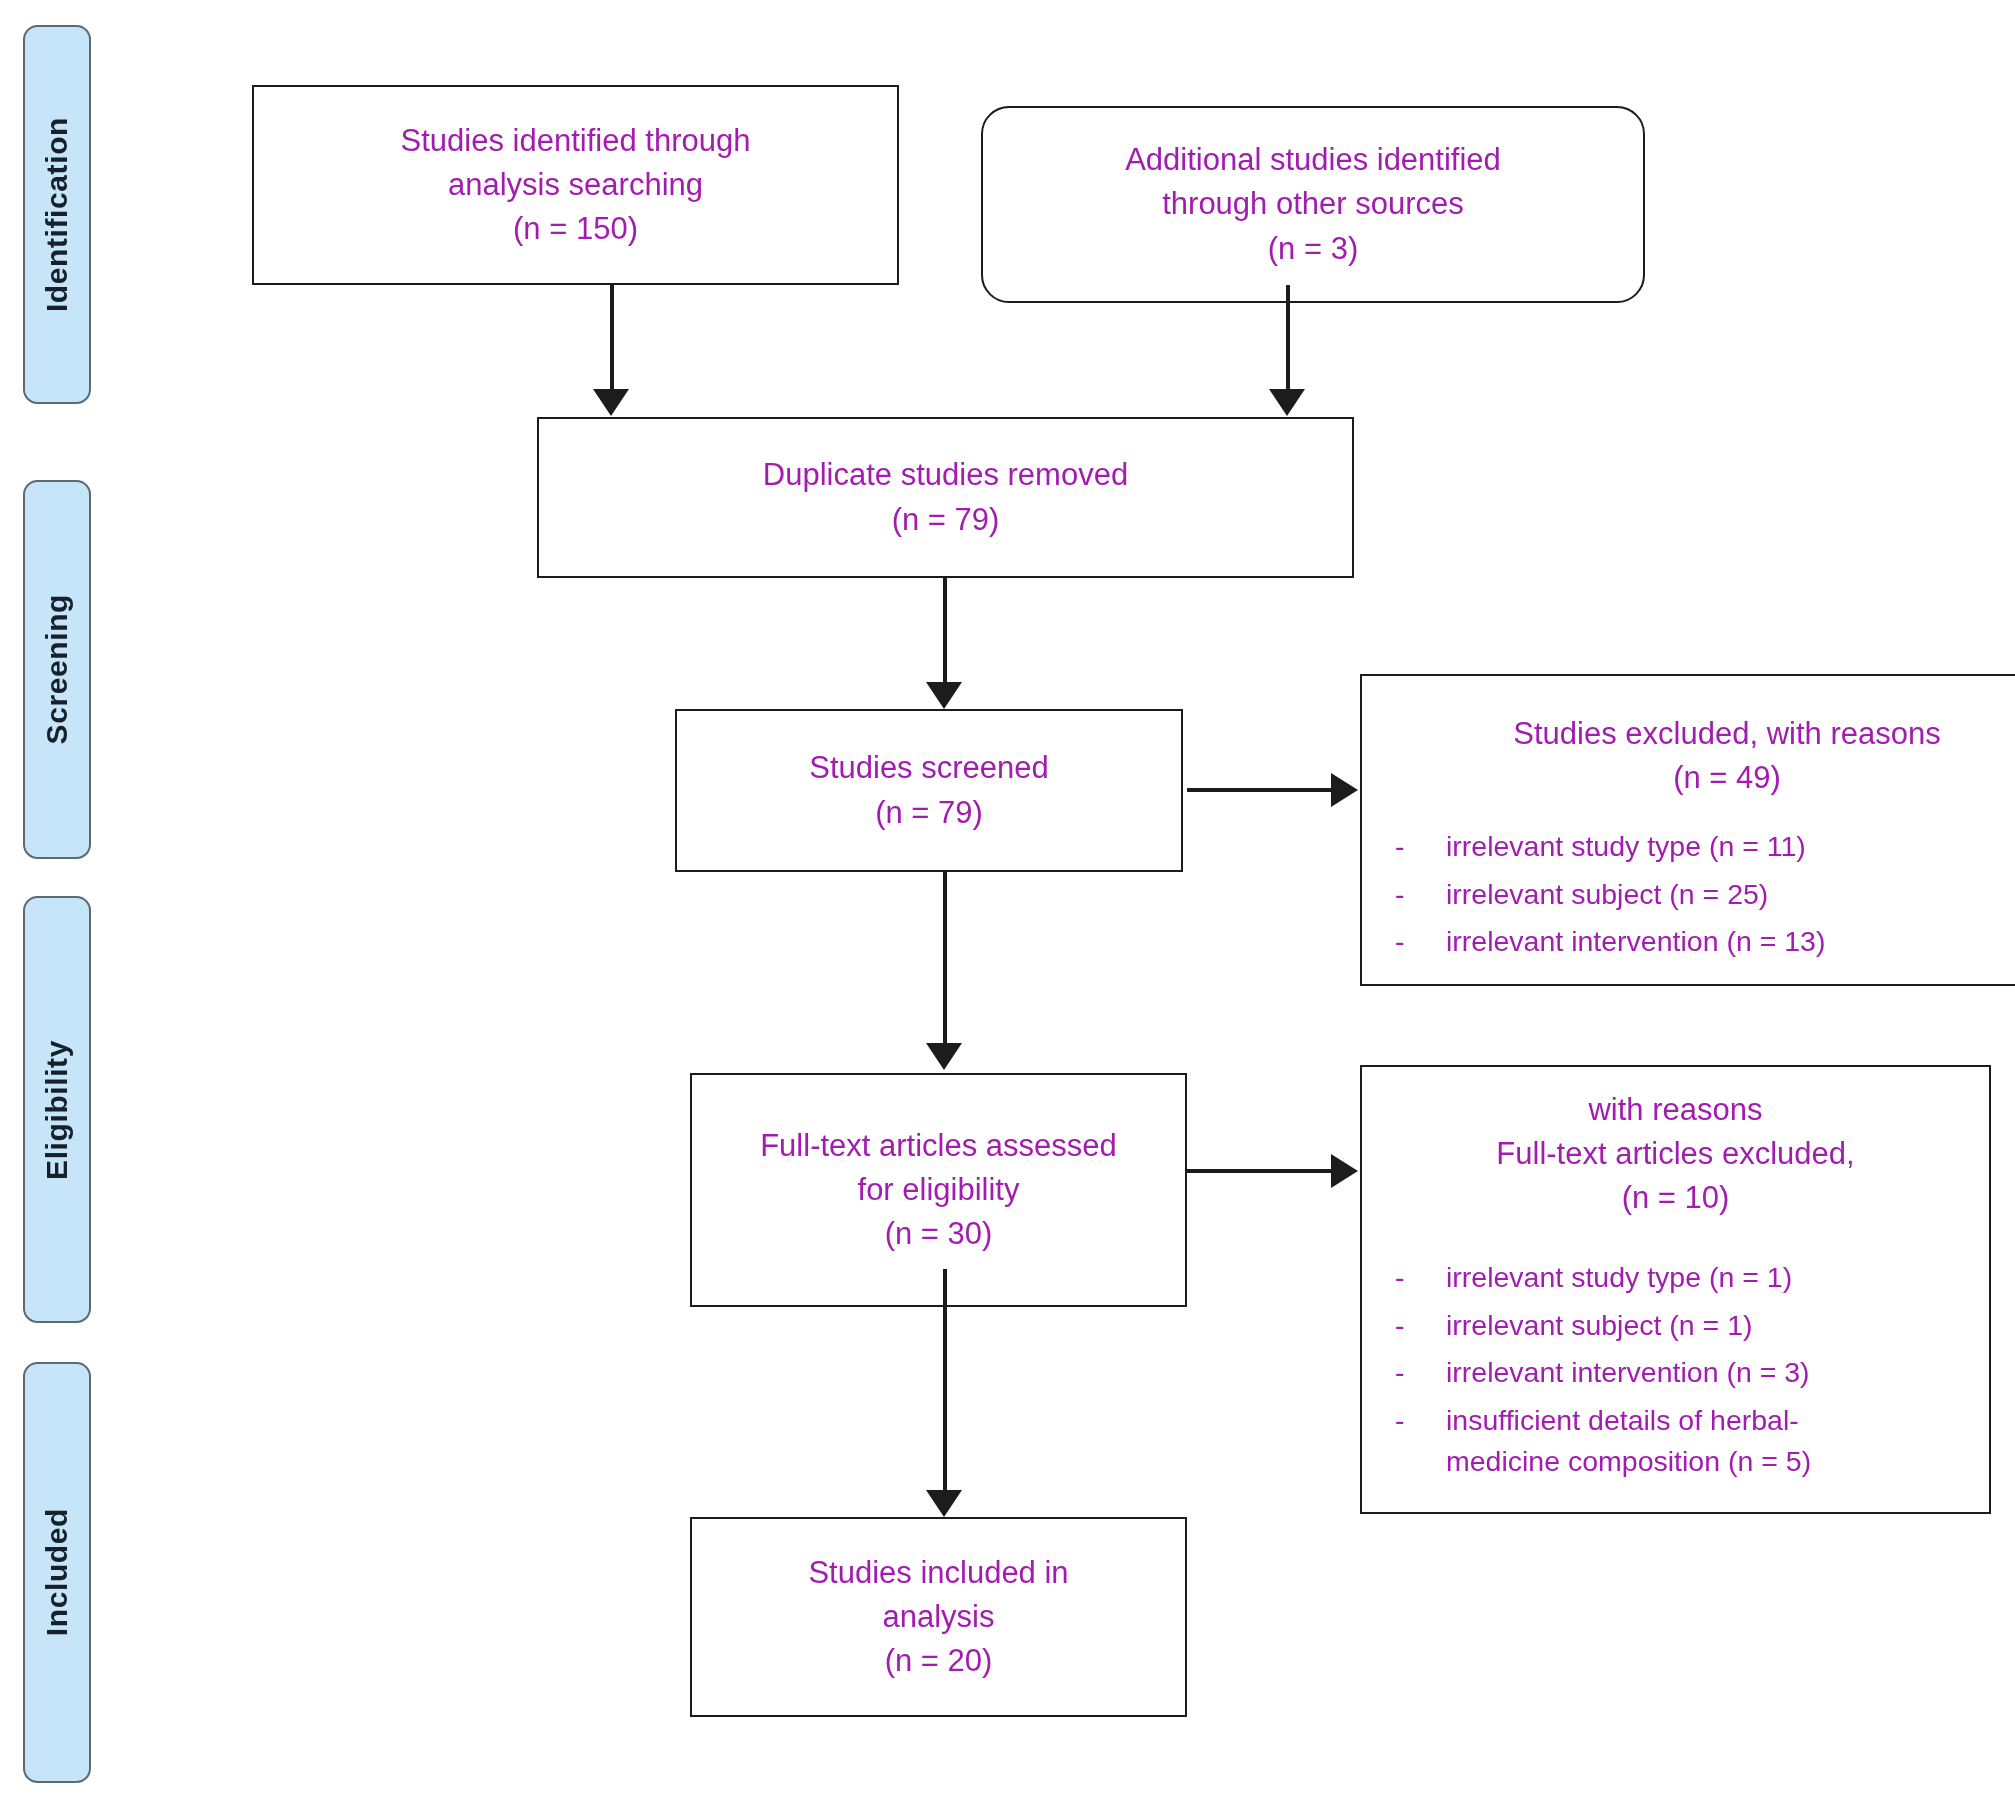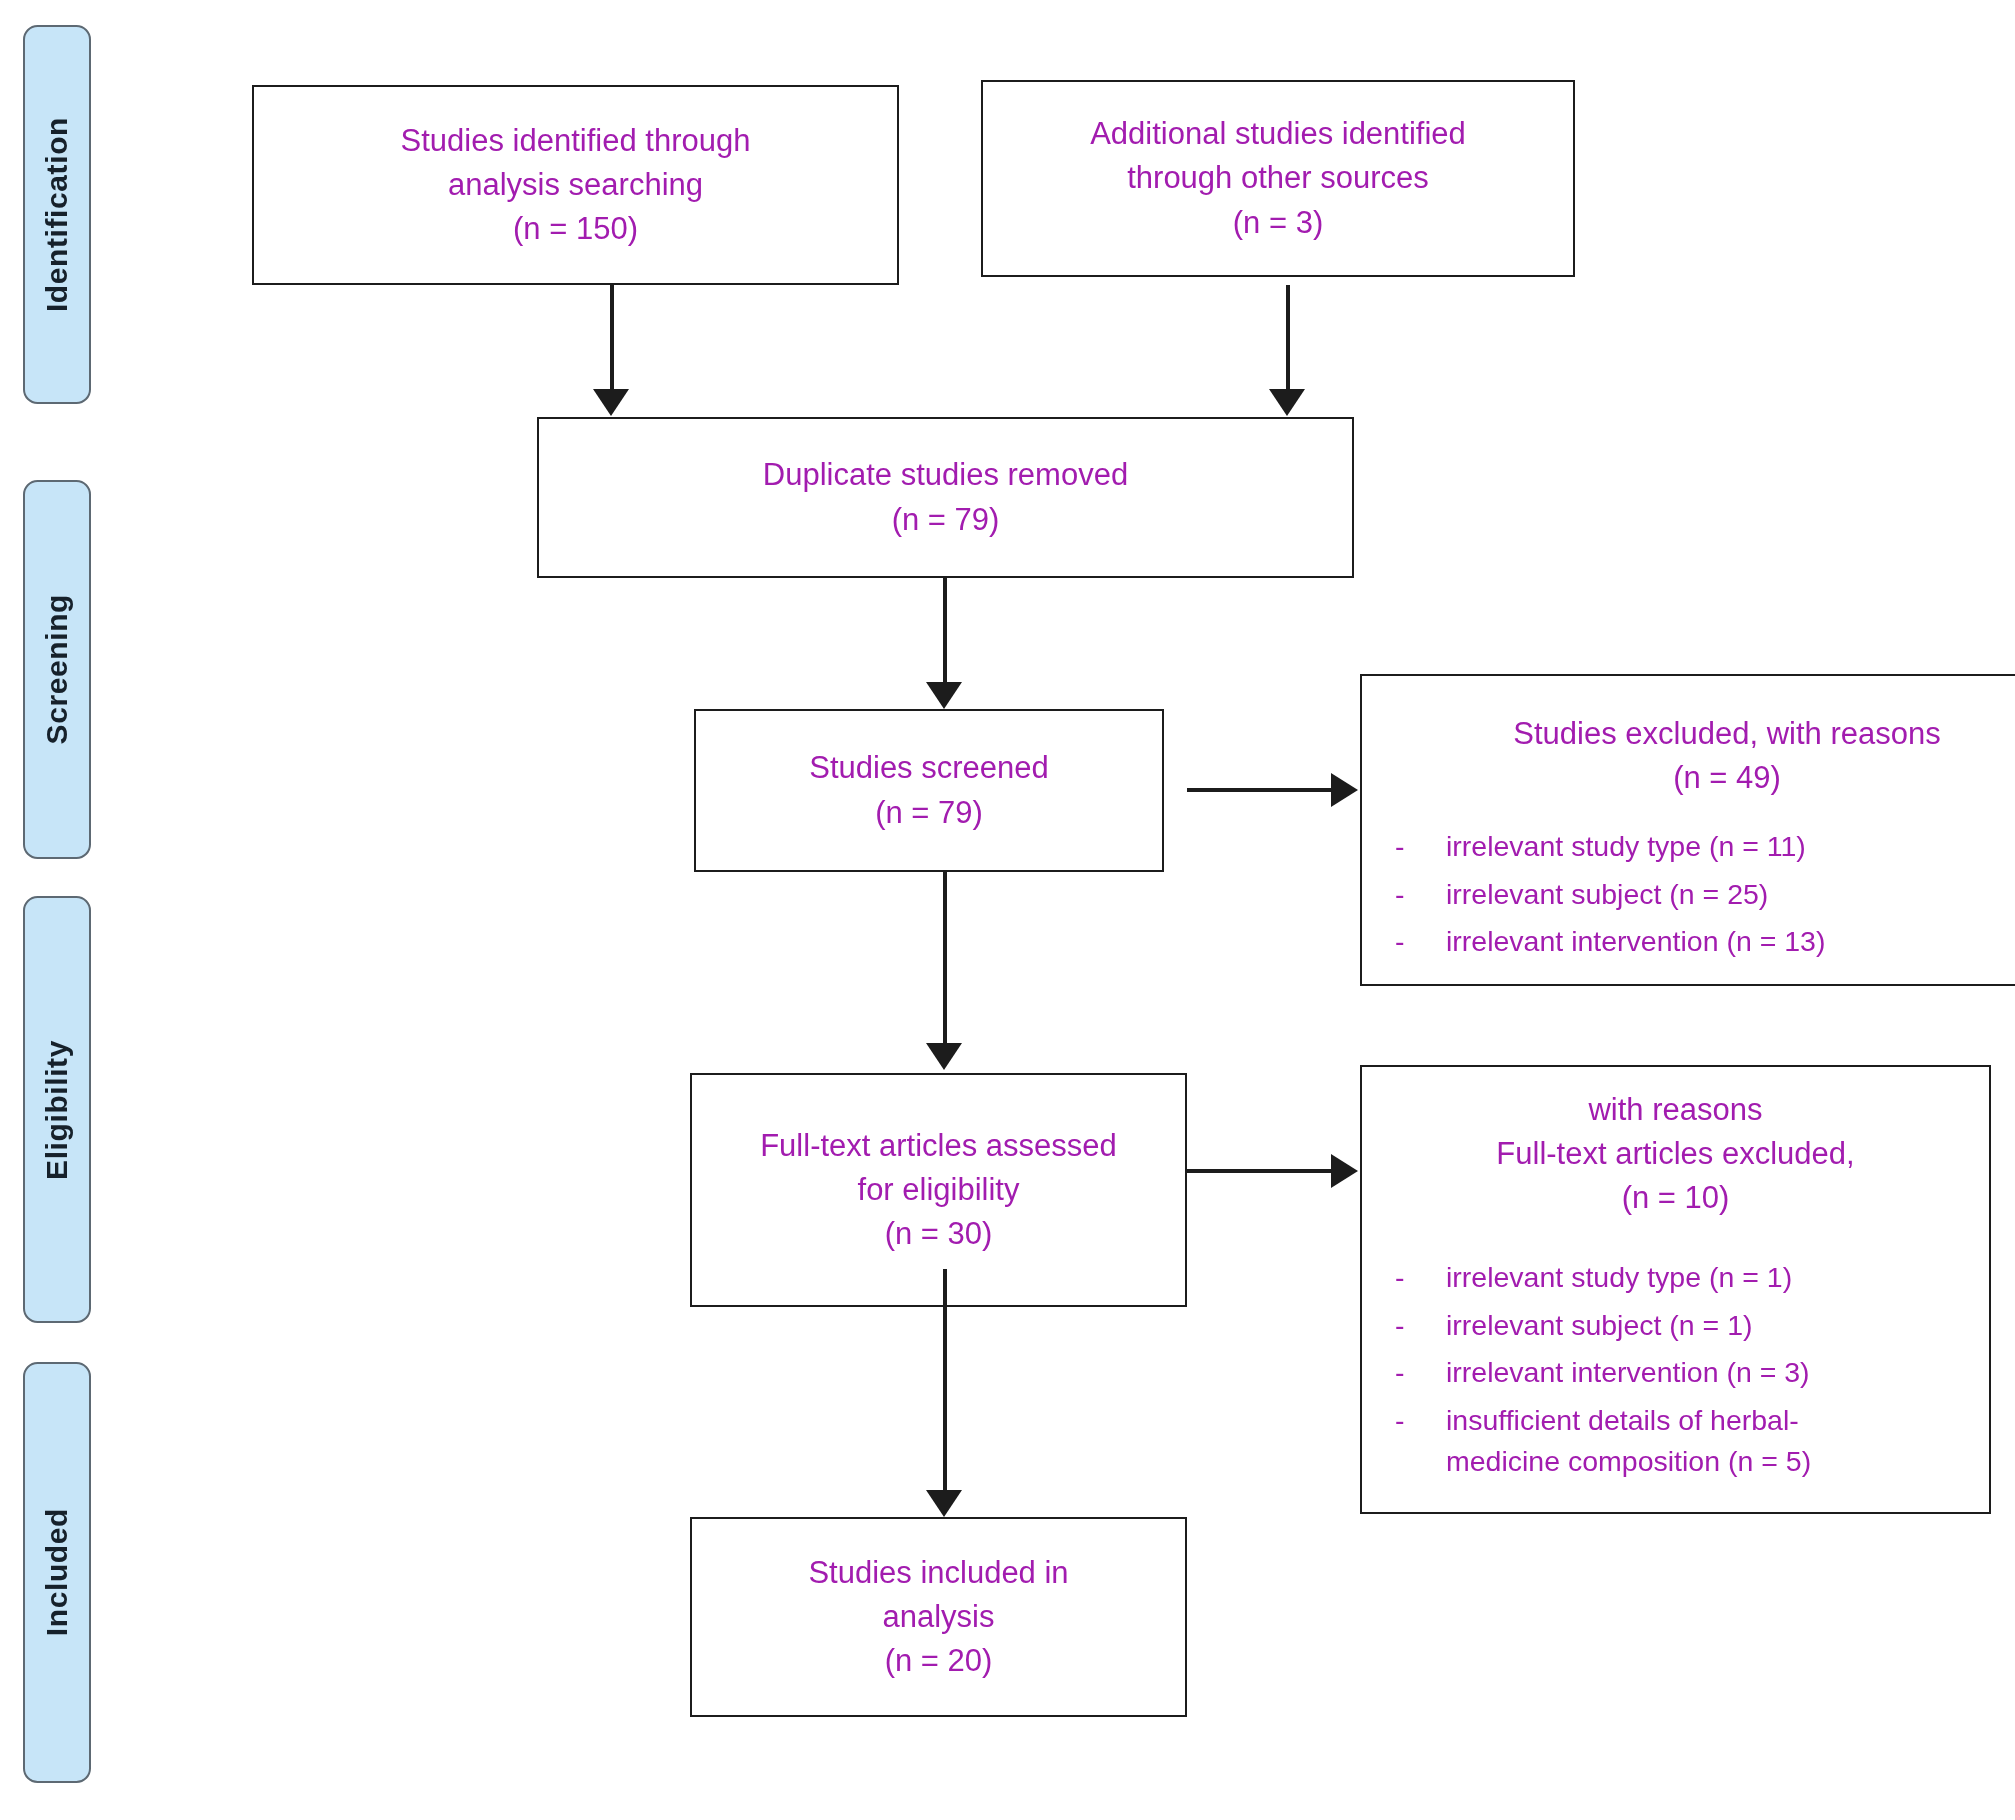--- a/index.html
+++ b/index.html
@@ -125,41 +125,41 @@
   <div class="stage" style="left:23.4px; top:1362px; width:68px; height:421px;">
     <span class="stage-label">Included</span>
   </div>
 
   <div class="box" style="left:252px; top:85px; width:647px; height:200px;">
     <span class="line">Studies identified through</span>
     <span class="line">analysis searching</span>
     <span class="line">(n = 150)</span>
   </div>
 
-  <div class="box" style="left:981px; top:80px; width:594px; height:197px;">
+  <div class="box" style="left:981px; top:106px; width:664px; height:197px;border-radius:28px;">
     <span class="line">Additional studies identified</span>
     <span class="line">through other sources</span>
     <span class="line">(n = 3)</span>
   </div>
 
   <div class="vline" style="left:610px; top:285px; height:106px;"></div>
   <div class="arrow-down" style="left:593px; top:389px;"></div>
 
   <div class="vline" style="left:1286px; top:285px; height:106px;"></div>
   <div class="arrow-down" style="left:1269px; top:389px;"></div>
 
   <div class="box" style="left:537px; top:417px; width:817px; height:161px;">
     <span class="line">Duplicate studies removed</span>
     <span class="line">(n = 79)</span>
   </div>
 
   <div class="vline" style="left:943px; top:578px; height:106px;"></div>
   <div class="arrow-down" style="left:926px; top:682px;"></div>
 
-  <div class="box" style="left:694px; top:709px; width:470px; height:163px;">
+  <div class="box" style="left:675px; top:709px; width:508px; height:163px;">
     <span class="line">Studies screened</span>
     <span class="line">(n = 79)</span>
   </div>
 
   <div class="hline" style="left:1187px; top:788px; width:145px;"></div>
   <div class="arrow-right" style="left:1331px; top:773px;"></div>
 
   <div class="box reasons" style="left:1360px; top:674px; width:734px; height:312px;justify-content:center;">
     <div class="head" style="margin-top:21px;">
       <span class="line">Studies excluded, with reasons</span>

